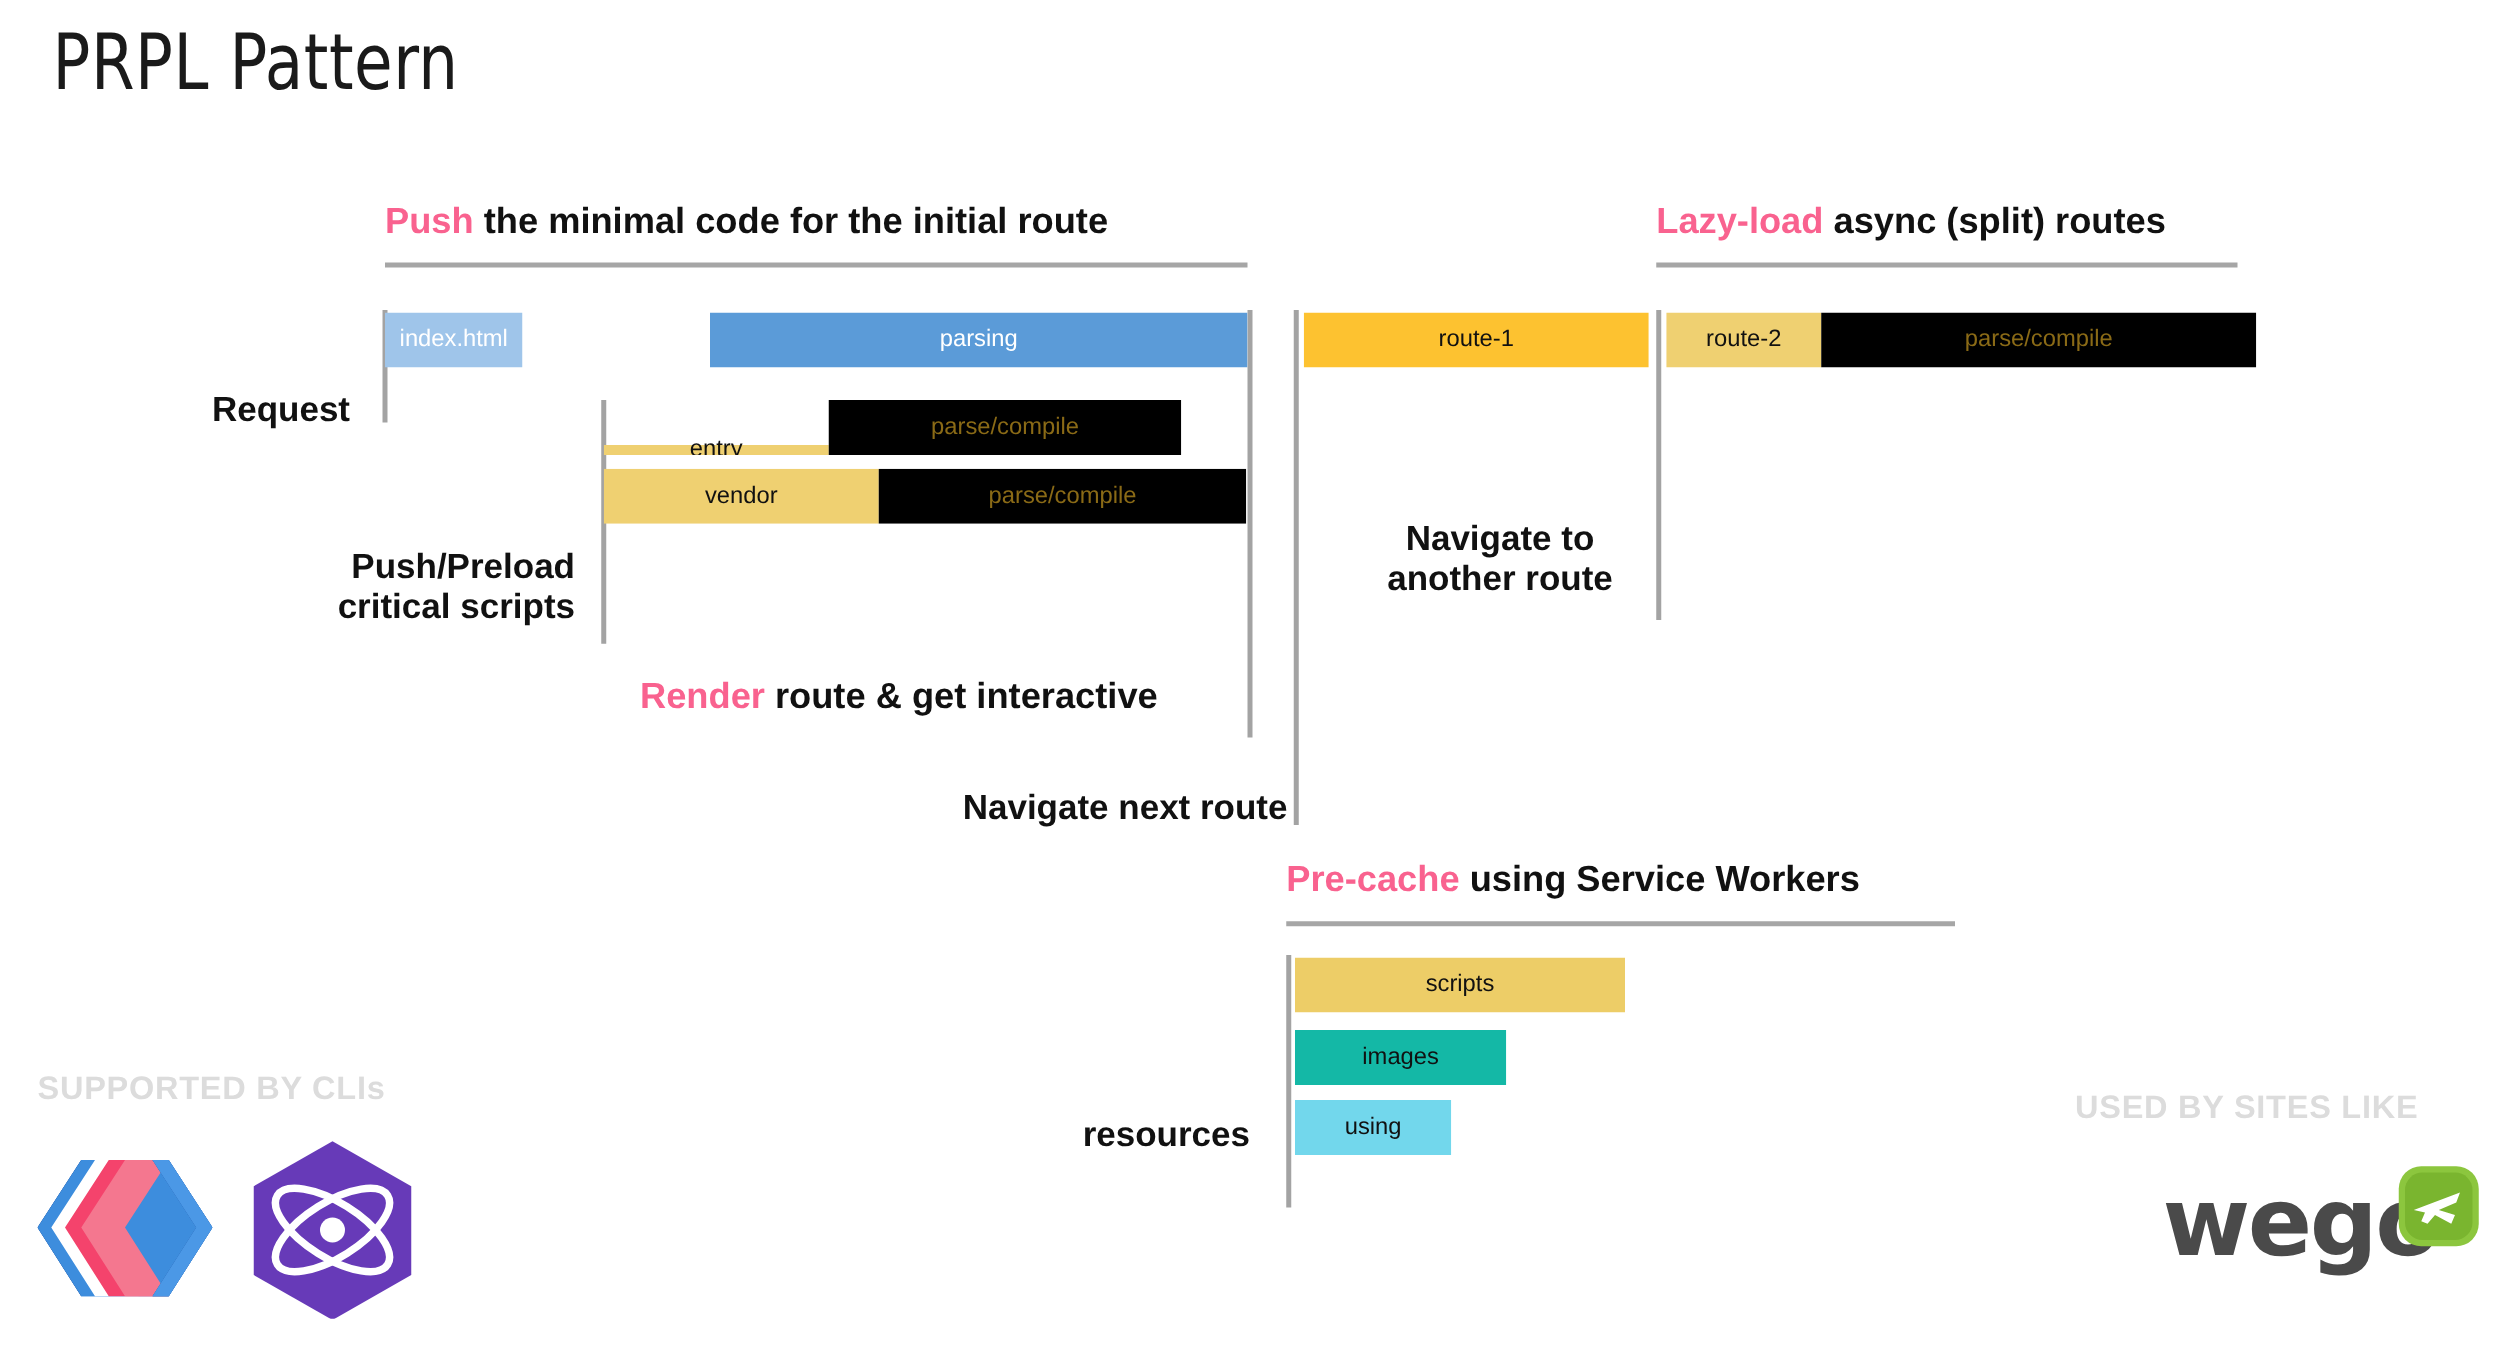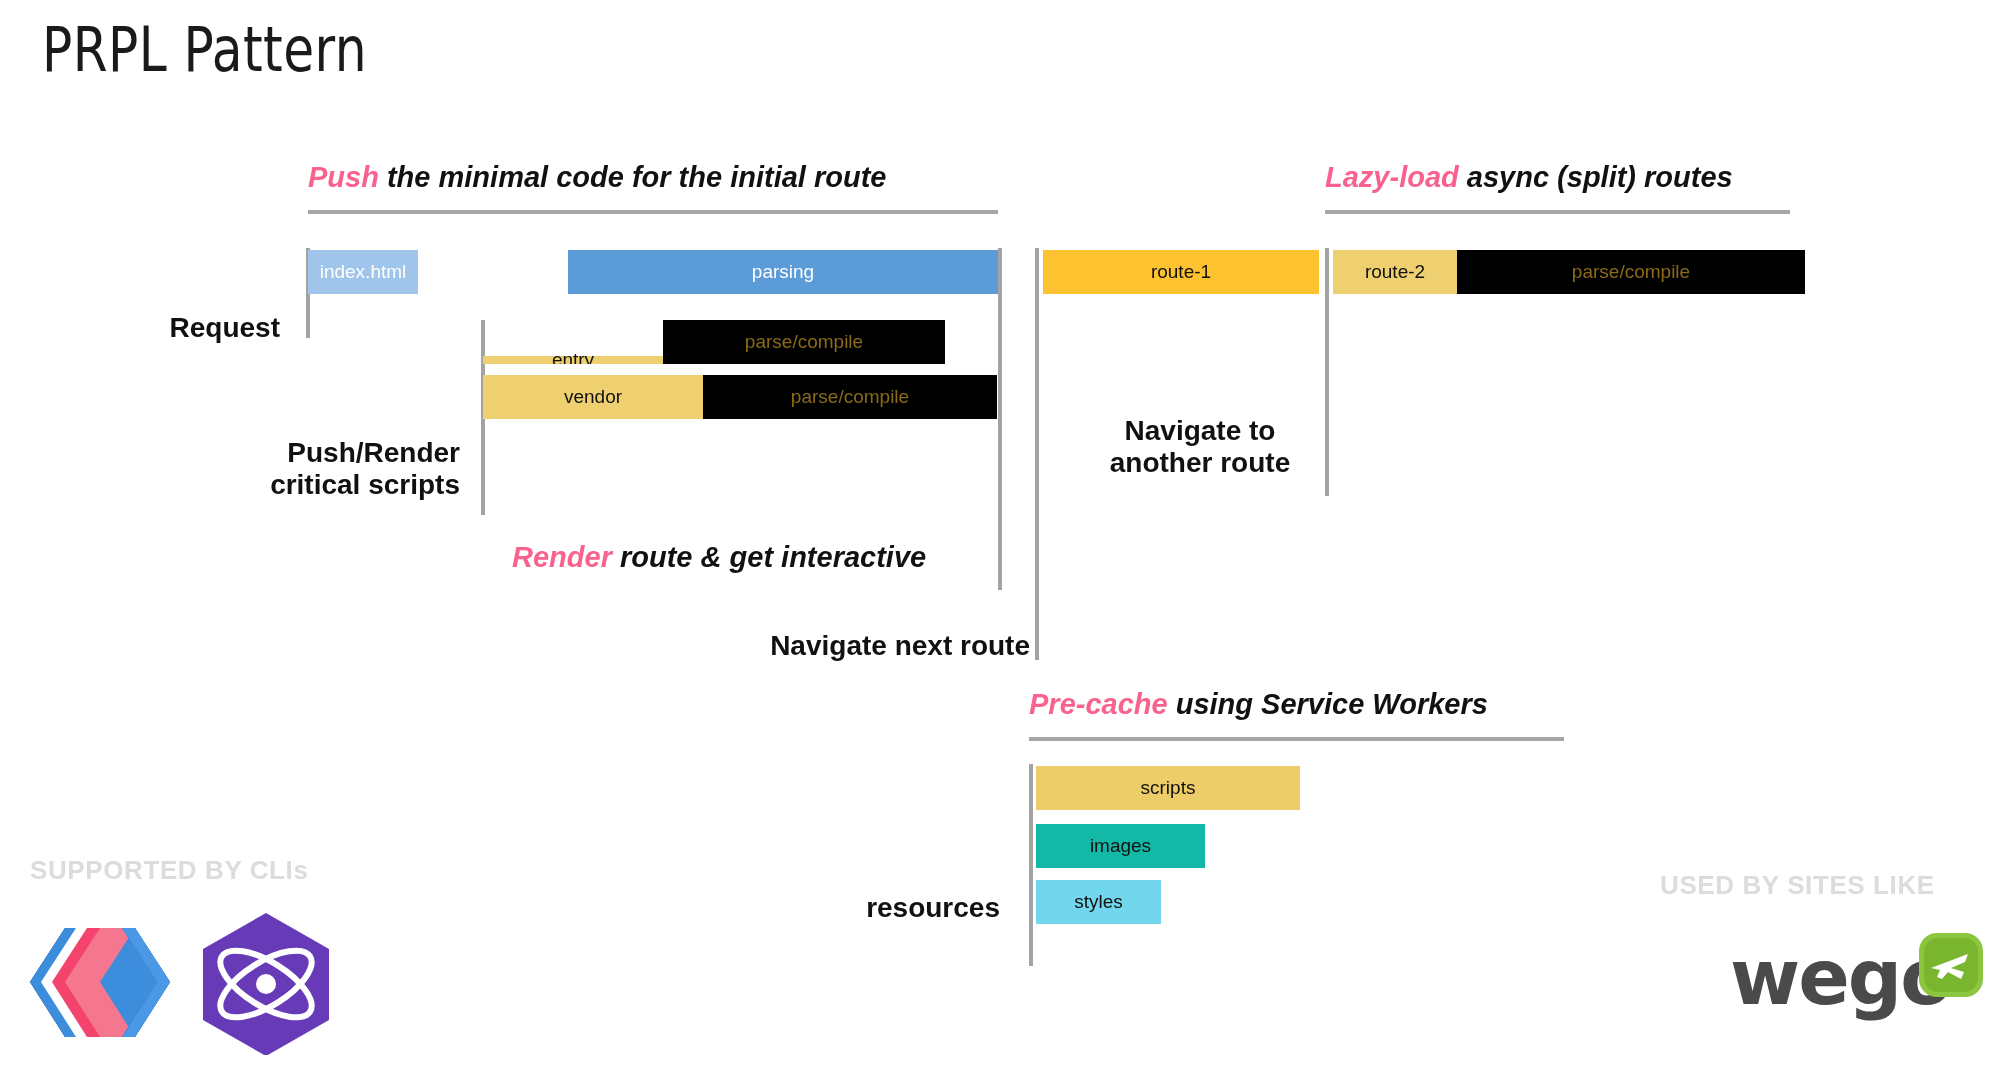--- a/index.html
+++ b/index.html
@@ -17,21 +17,21 @@
     font-size: 62px; font-weight: 300; color: #1a1a1a;
     letter-spacing: 0.5px; line-height: 1.1;
     font-family: "DejaVu Sans Condensed", "Liberation Sans", sans-serif;
     transform: scaleX(0.90); transform-origin: left top;
   }
 
   
   .section-head {
     position: absolute;
     font-size: 29px; font-weight: bold; color: #111;
-    white-space: nowrap; line-height: 1; font-style: italic;
+    white-space: nowrap; line-height: 1;
   }
   .section-head .accent { color: #f9628f; }
   .head-rule {
     position: absolute; height: 4px;
     background: #a6a6a6;
   }
 
   
   .vrule { position: absolute; width: 4px; background: #a3a3a3; }
 
@@ -107,21 +107,21 @@
   <div class="bar" style="left:483px; top:320px;">
     <div class="seg lyellow" style="width:180px;margin-top:36px;">entry</div>
     <div class="seg orange" style="width:282px;">parse/compile</div>
   </div>
   <div class="bar" style="left:483px; top:375px;">
     <div class="seg lyellow" style="width:220px;">vendor</div>
     <div class="seg orange" style="width:294px;">parse/compile</div>
   </div>
 
   <div class="row-label" style="left:180px; top:437px; width:280px;">
-    <div>Push/Render</div>
+    <div>Push/Preload</div>
     <div>critical scripts</div>
   </div>
 
   <div class="section-head" style="left:512px; top:543px;">
     <span class="accent">Render</span><span> route &amp; get interactive</span>
   </div>
 
   <div class="row-label" style="left:460px; top:630px; width:570px;">Navigate next route</div>
 
   <div class="bar" style="left:1043px; top:250px;">
@@ -142,21 +142,21 @@
   </div>
   <div class="head-rule" style="left:1029px; top:737px; width:535px;"></div>
 
   <div class="bar" style="left:1036px; top:766px;">
     <div class="seg gold" style="width:264px;">scripts</div>
   </div>
   <div class="bar" style="left:1036px; top:824px;">
     <div class="seg green" style="width:169px;">images</div>
   </div>
   <div class="bar" style="left:1036px; top:880px;">
-    <div class="seg cyan" style="width:125px;">styles</div>
+    <div class="seg cyan" style="width:125px;">using</div>
   </div>
 
   <div class="row-label" style="left:620px; top:892px; width:380px;">
     <div>resources</div>
   </div>
 
   <div class="footer-cap" style="left:30px; top:855px;">SUPPORTED BY CLIs</div>
 
   <svg style="position:absolute; left:30px; top:920px;" width="140" height="125" viewBox="0 0 140 125">
     <polygon points="35,8 105,8 140,62 105,117 35,117 0,62" fill="#3d8ddd"></polygon>

